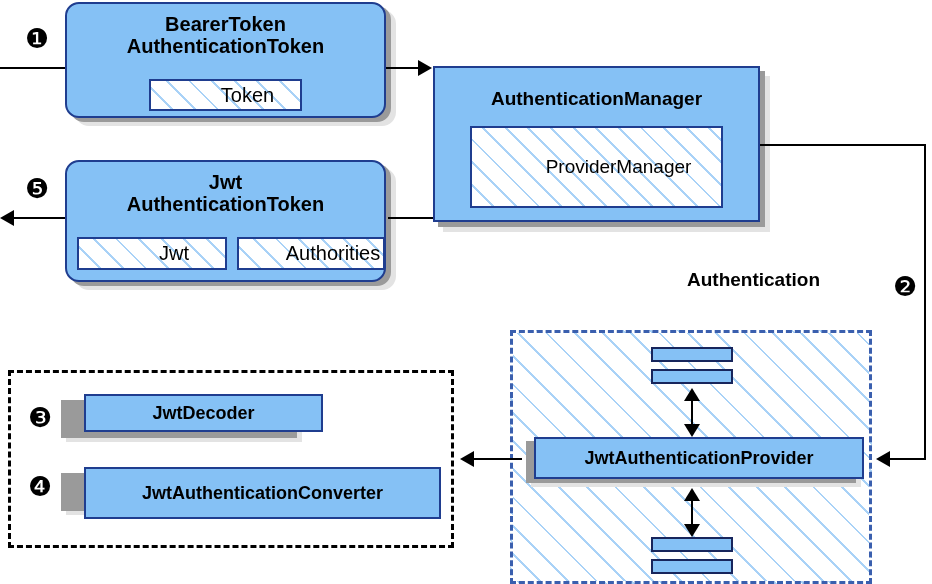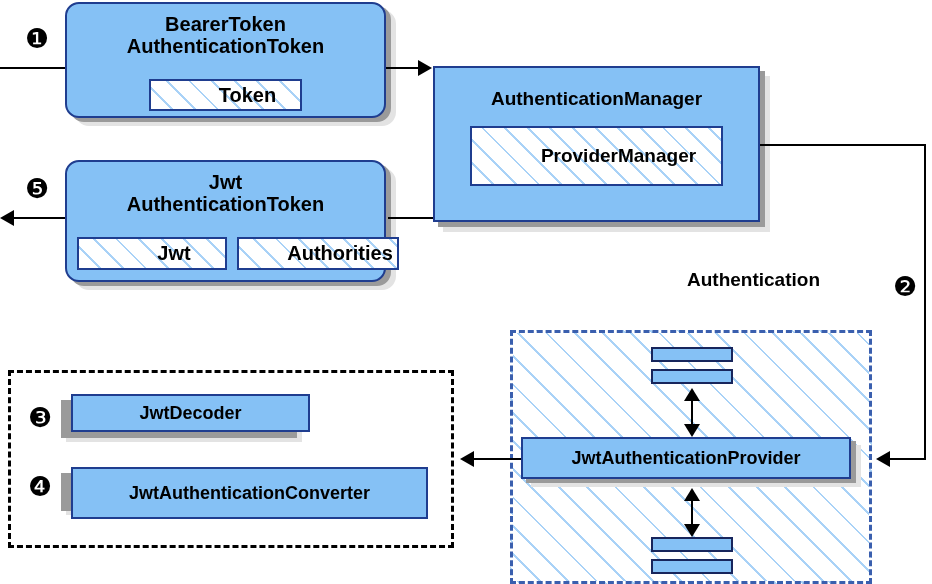--- a/index.html
+++ b/index.html
@@ -53,21 +53,21 @@
     background-color: #ffffff;
     background-image: repeating-linear-gradient(
         45deg,
         rgba(133,193,245,0) 0px,
         rgba(133,193,245,0) 14px,
         #a9d2f7 14px,
         #a9d2f7 16px);
     display: flex;
     align-items: center;
     justify-content: center;
-    font-weight: bold;
+    font-weight: normal;
     color: #000000;
     z-index: 7;
     padding-left: 44px;
   }
 
   
   .dash-box {
     position: absolute;
     box-sizing: border-box;
     z-index: 1;
@@ -149,21 +149,21 @@
   .bar {
     position: absolute;
     box-sizing: border-box;
     background: #85c1f5;
     border: 2px solid #17255c;
     z-index: 6;
   }
 
   .title-1 { font-size: 20px; }
   .title-2 { font-size: 19px; }
-  .title-3 { font-size: 18px; }
+  .title-3 { font-size: 18px; margin-left: 13px; }
 </style>
 </head>
 <body>
 
 <div id="canvas">
 
   <div class="dash-box dash-black" style="left:8px; top:370px; width:446px; height:178px;"></div>
 
   <div class="dash-box dash-blue" style="left:510px; top:330px; width:362px; height:254px;"></div>
 
@@ -196,30 +196,30 @@
 
   <div class="rounded shadow-light" style="left:75px; top:168px; width:321px; height:122px;"></div>
   <div class="rounded shadow-dark" style="left:70px; top:164px; width:321px; height:122px;"></div>
   <div class="node rounded title-1" style="left:65px; top:160px; width:321px; height:122px; padding-top:9px;">
     <span>Jwt</span>
     <span>AuthenticationToken</span>
   </div>
   <div class="field title-1" style="left:77px; top:237px; width:150px; height:33px;">
     <span>Jwt</span>
   </div>
-  <div class="field title-1" style="left:237px; top:237px; width:162px; height:33px;">
+  <div class="field title-1" style="left:237px; top:237px; width:148px; height:33px;">
     <span>Authorities</span>
   </div>
 
   <div class="shadow-light" style="left:443px; top:76px; width:327px; height:156px;"></div>
   <div class="shadow-dark" style="left:438px; top:71px; width:327px; height:156px;"></div>
   <div class="node title-2" style="left:433px; top:66px; width:327px; height:156px; padding-top:20px;">
     <span>AuthenticationManager</span>
   </div>
-  <div class="field title-2" style="left:470px; top:126px; width:253px; height:60px;">
+  <div class="field title-2" style="left:470px; top:126px; width:253px; height:82px;">
     <span>ProviderManager</span>
   </div>
 
   <div class="caption" style="left:560px; top:269px; width:260px;">
     <div>Authentication</div>
   </div>
 
   <div class="bar" style="left:651px; top:347px; width:82px; height:15px;"></div>
   <div class="bar" style="left:651px; top:369px; width:82px; height:15px;"></div>
 

